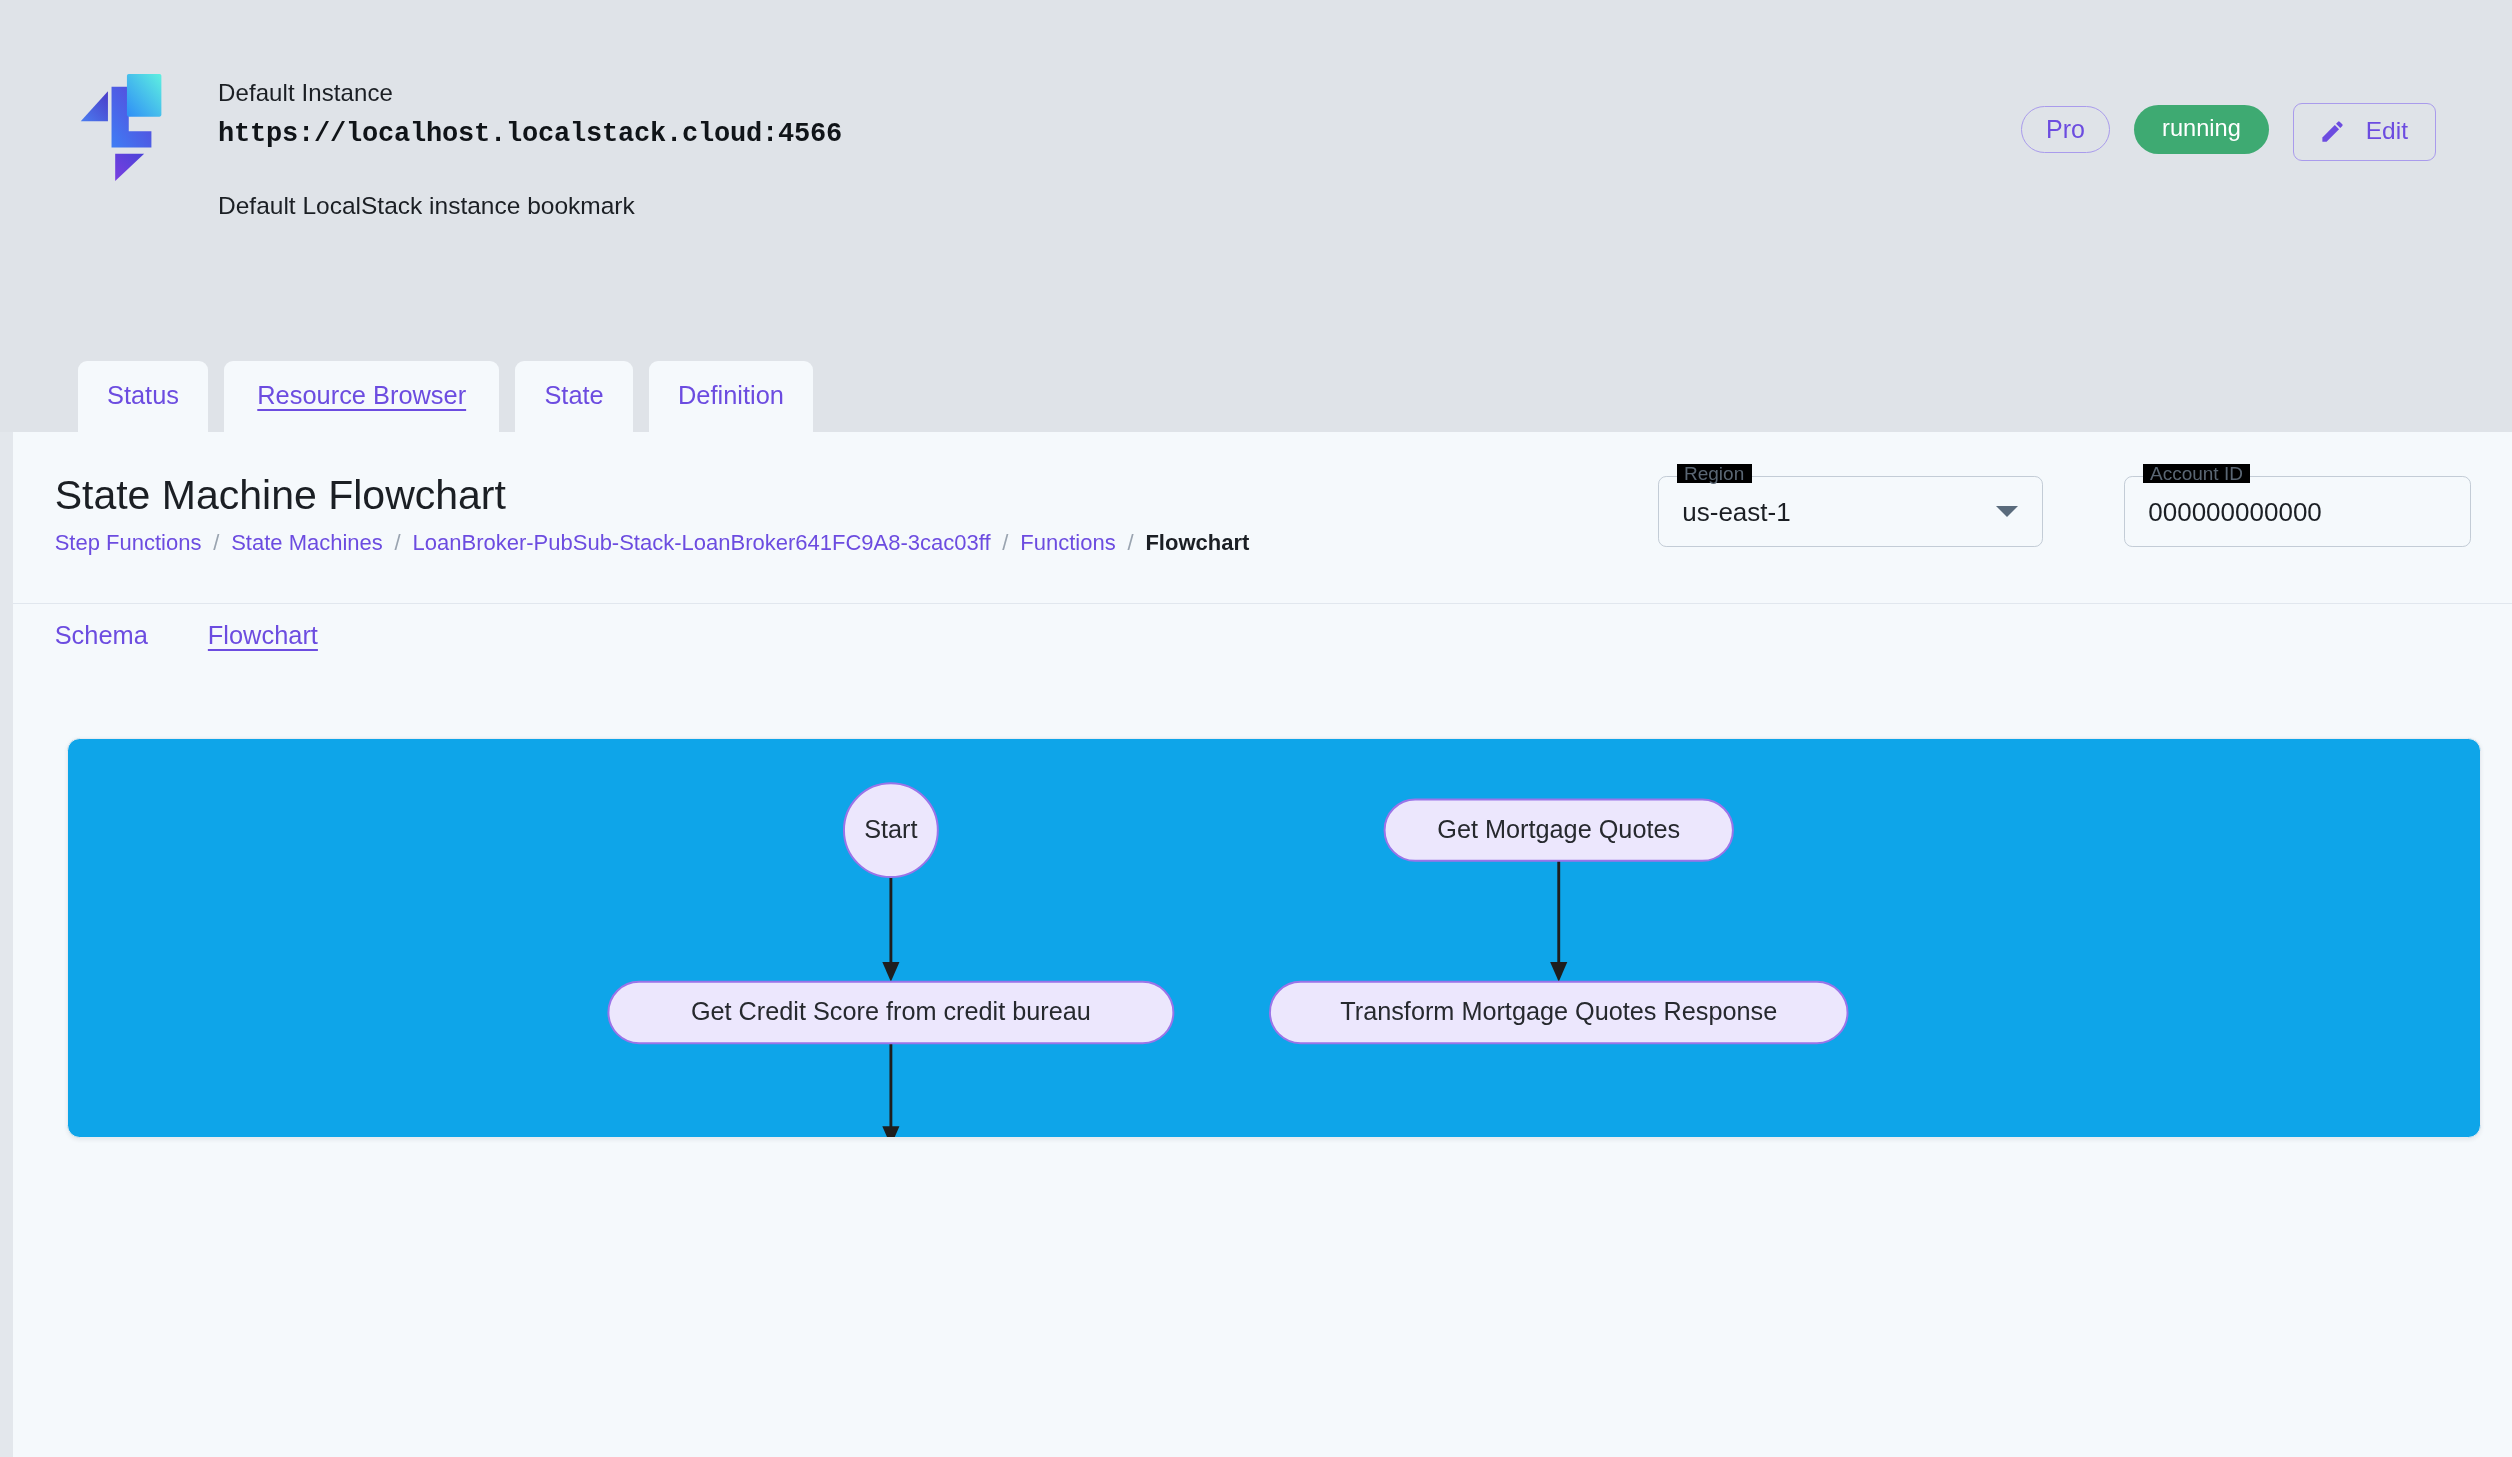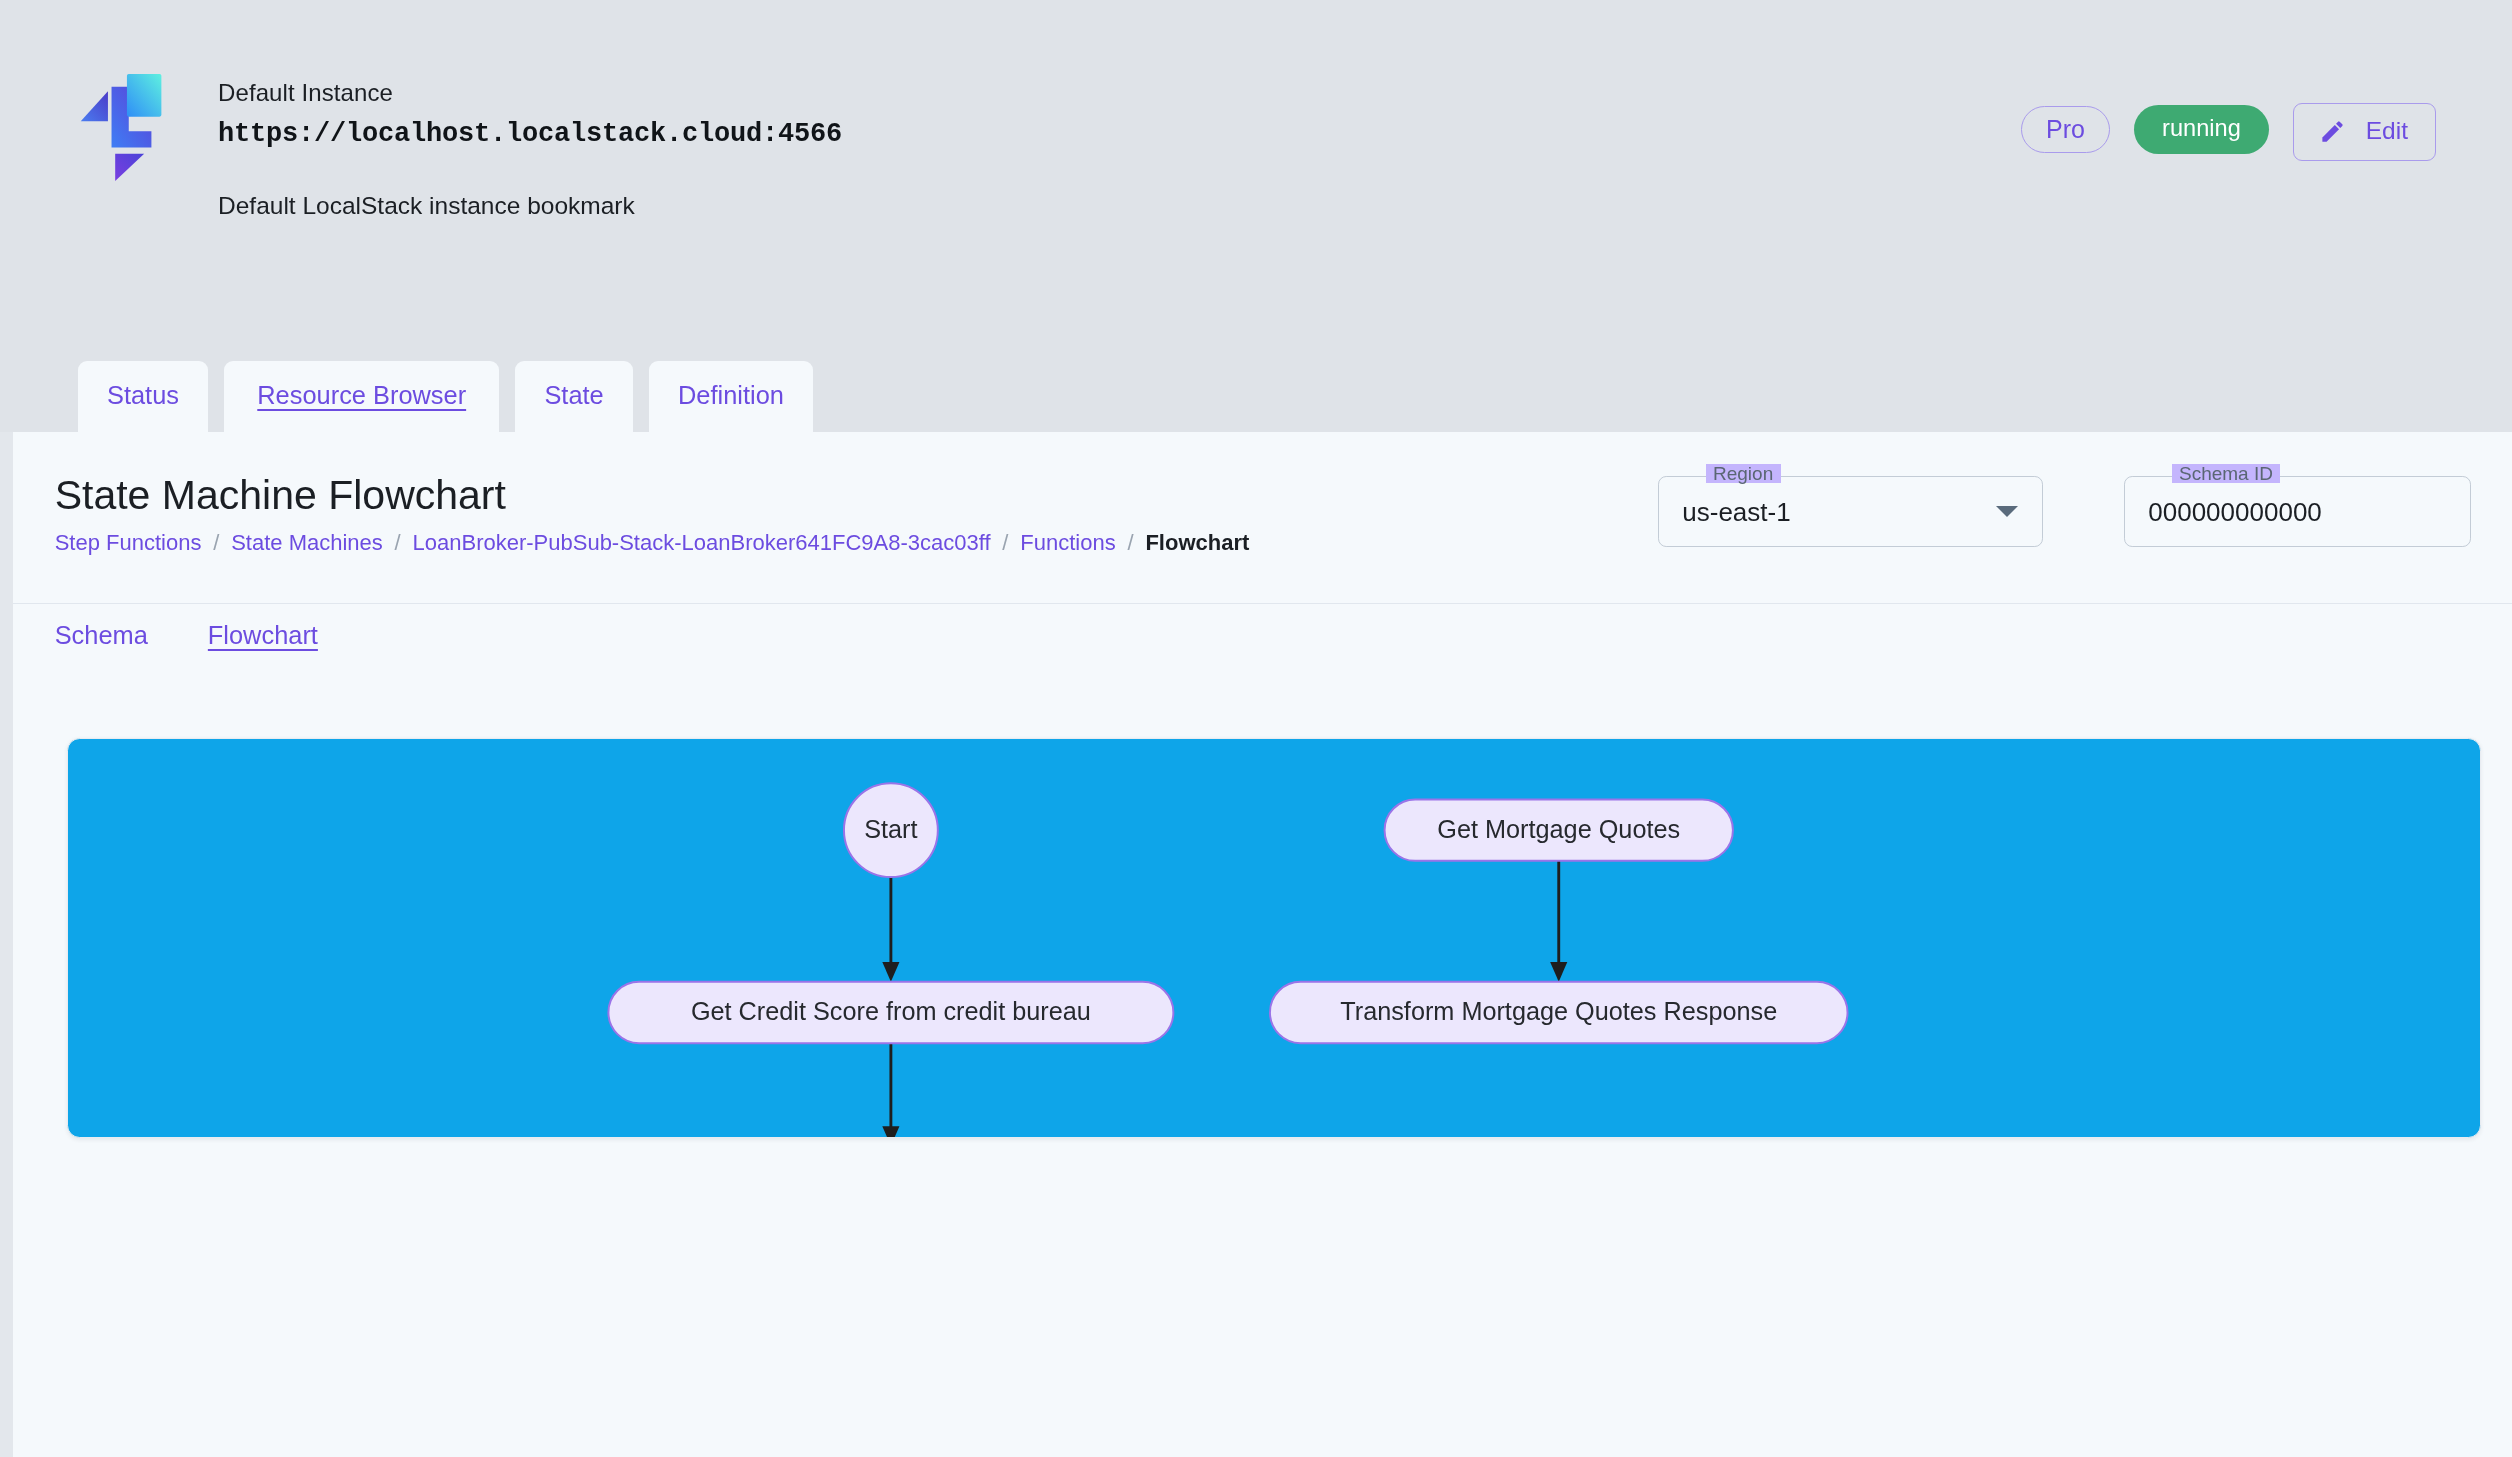--- a/index.html
+++ b/index.html
@@ -181,26 +181,25 @@
     border: 1.3px solid #c3ccd6;
     border-radius: 8.2px;
     background: transparent;
     display: flex;
     align-items: center;
     padding: 0 23.6px;
   }
   .field-label {
     position: absolute;
     top: -12.7px; left: 18px;
-    background: #c4b5fd;
+    background: #000000;
     padding: 0 7.3px;
     font-size: 19px;
     color: #5a6673;
     line-height: 1;
-    margin-left: 29px;
   }
   .field-value {
     font-size: 26px;
     color: #1b1f24;
     flex: 1;
     line-height: 1;
   }
   .caret {
     width: 0; height: 0;
     border-left: 11px solid transparent;
@@ -347,21 +346,21 @@
     <div class="field-group region">
       <div class="outlined">
         <span class="field-label">Region</span>
         <span class="field-value">us-east-1</span>
         <span class="caret"></span>
       </div>
     </div>
 
     <div class="field-group account">
       <div class="outlined">
-        <span class="field-label">Schema ID</span>
+        <span class="field-label">Account ID</span>
         <span class="field-value">000000000000</span>
       </div>
     </div>
   </div>
 
   <div class="divider"></div>
 
   <div class="subtabs">
     <div class="subtab">Schema</div>
     <div class="subtab active">Flowchart</div>

